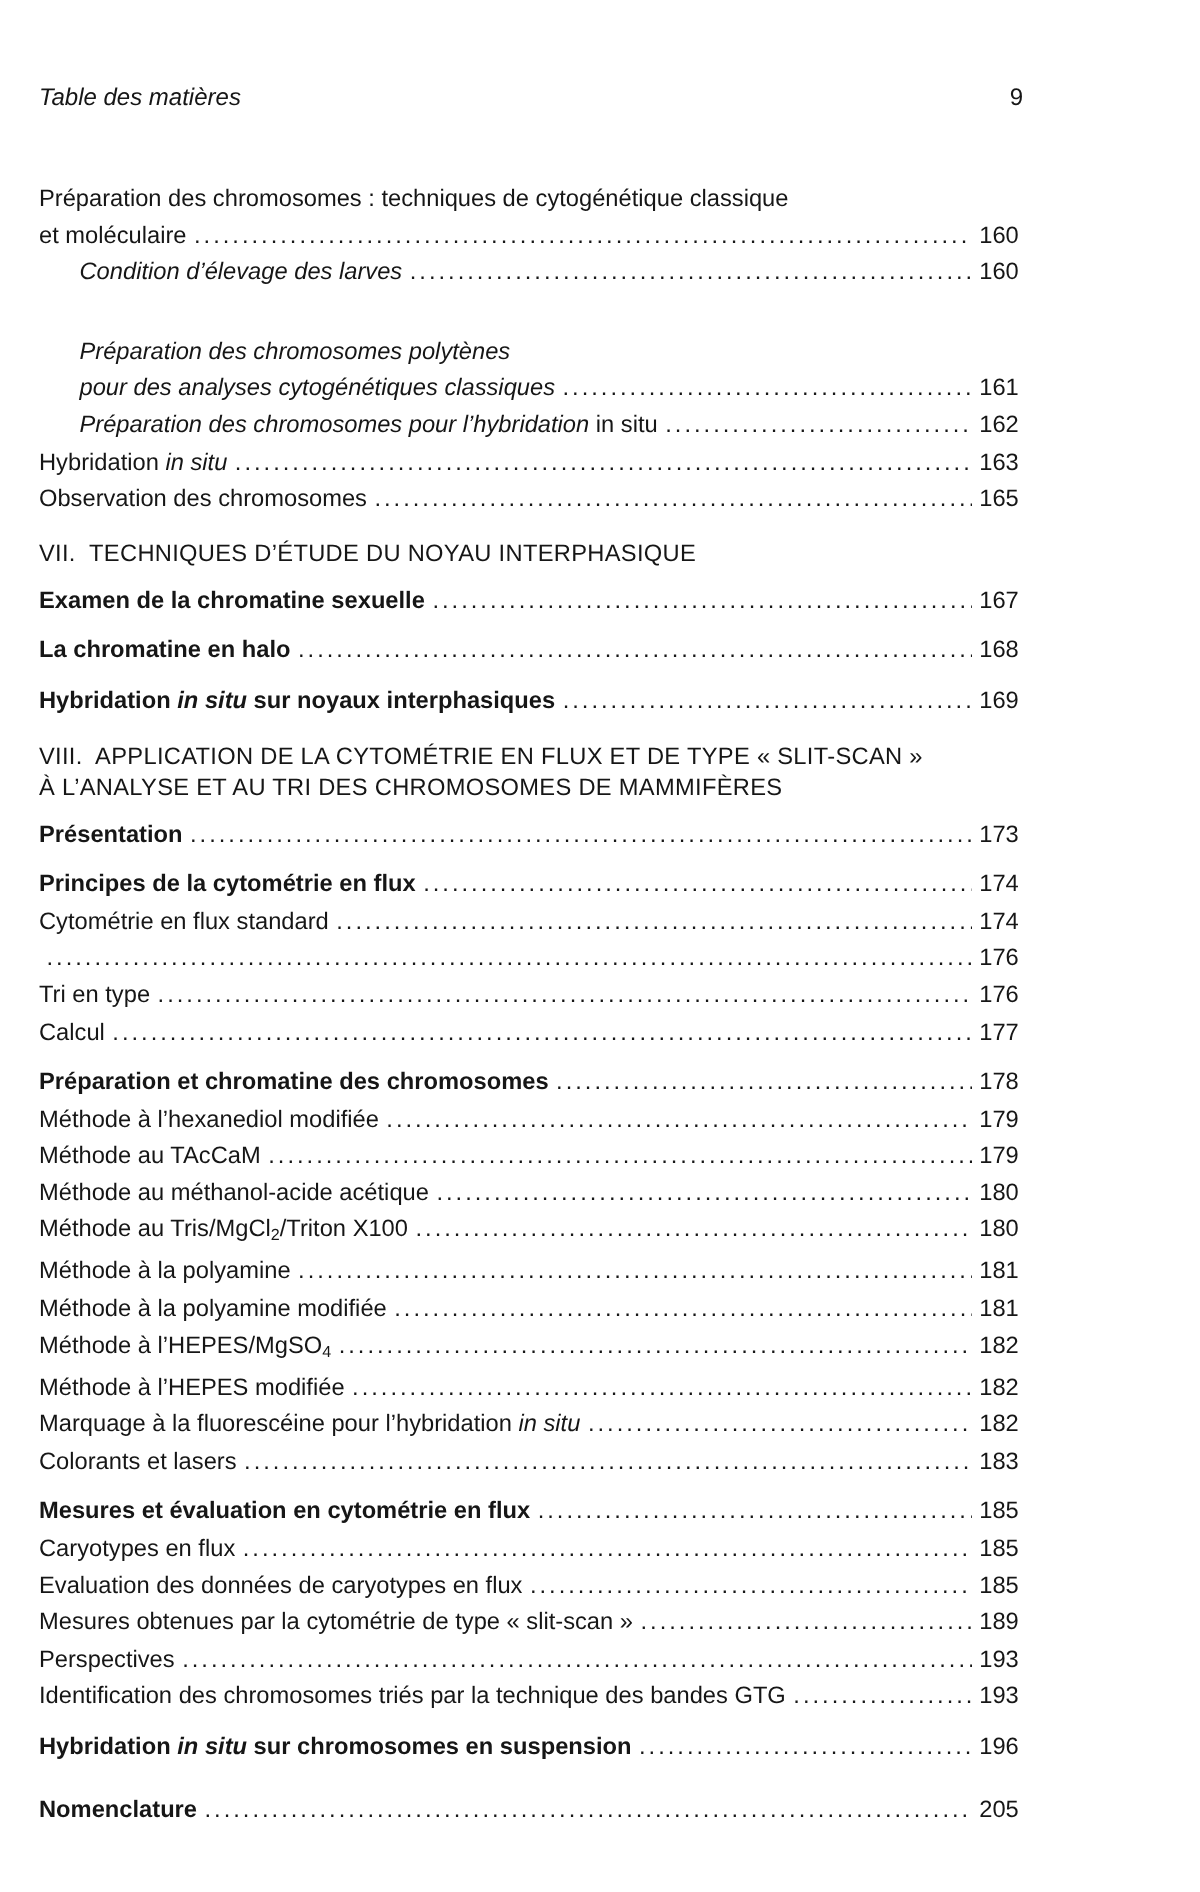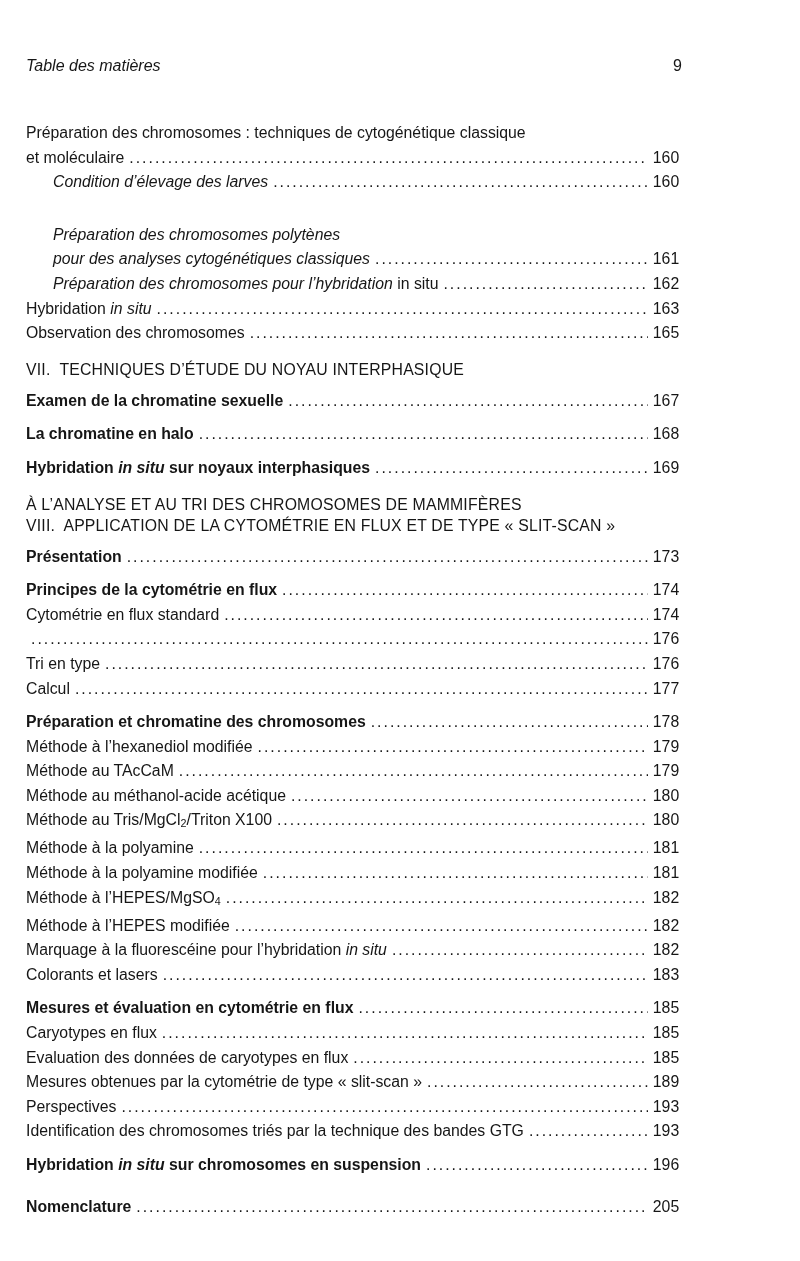--- a/index.html
+++ b/index.html
@@ -128,22 +128,22 @@
         </div>
       </div>
       <div class="entry bold">
         <div class="row">
           <span class="label"><span>Hybridation </span><span class="it">in situ</span><span> sur noyaux interphasiques</span></span>
           <span class="dots"></span>
           <span class="pnum">169</span>
         </div>
       </div>
       <div class="section-heading">
+        <div class="heading-line">VIII.&nbsp; APPLICATION DE LA CYTOMÉTRIE EN FLUX ET DE TYPE « SLIT-SCAN »</div>
         <div class="heading-line">À L’ANALYSE ET AU TRI DES CHROMOSOMES DE MAMMIFÈRES</div>
-        <div class="heading-line">VIII.&nbsp; APPLICATION DE LA CYTOMÉTRIE EN FLUX ET DE TYPE « SLIT-SCAN »</div>
       </div>
       <div class="entry bold">
         <div class="row">
           <span class="label"><span>Présentation</span></span>
           <span class="dots"></span>
           <span class="pnum">173</span>
         </div>
       </div>
       <div class="entry bold">
         <div class="row">

